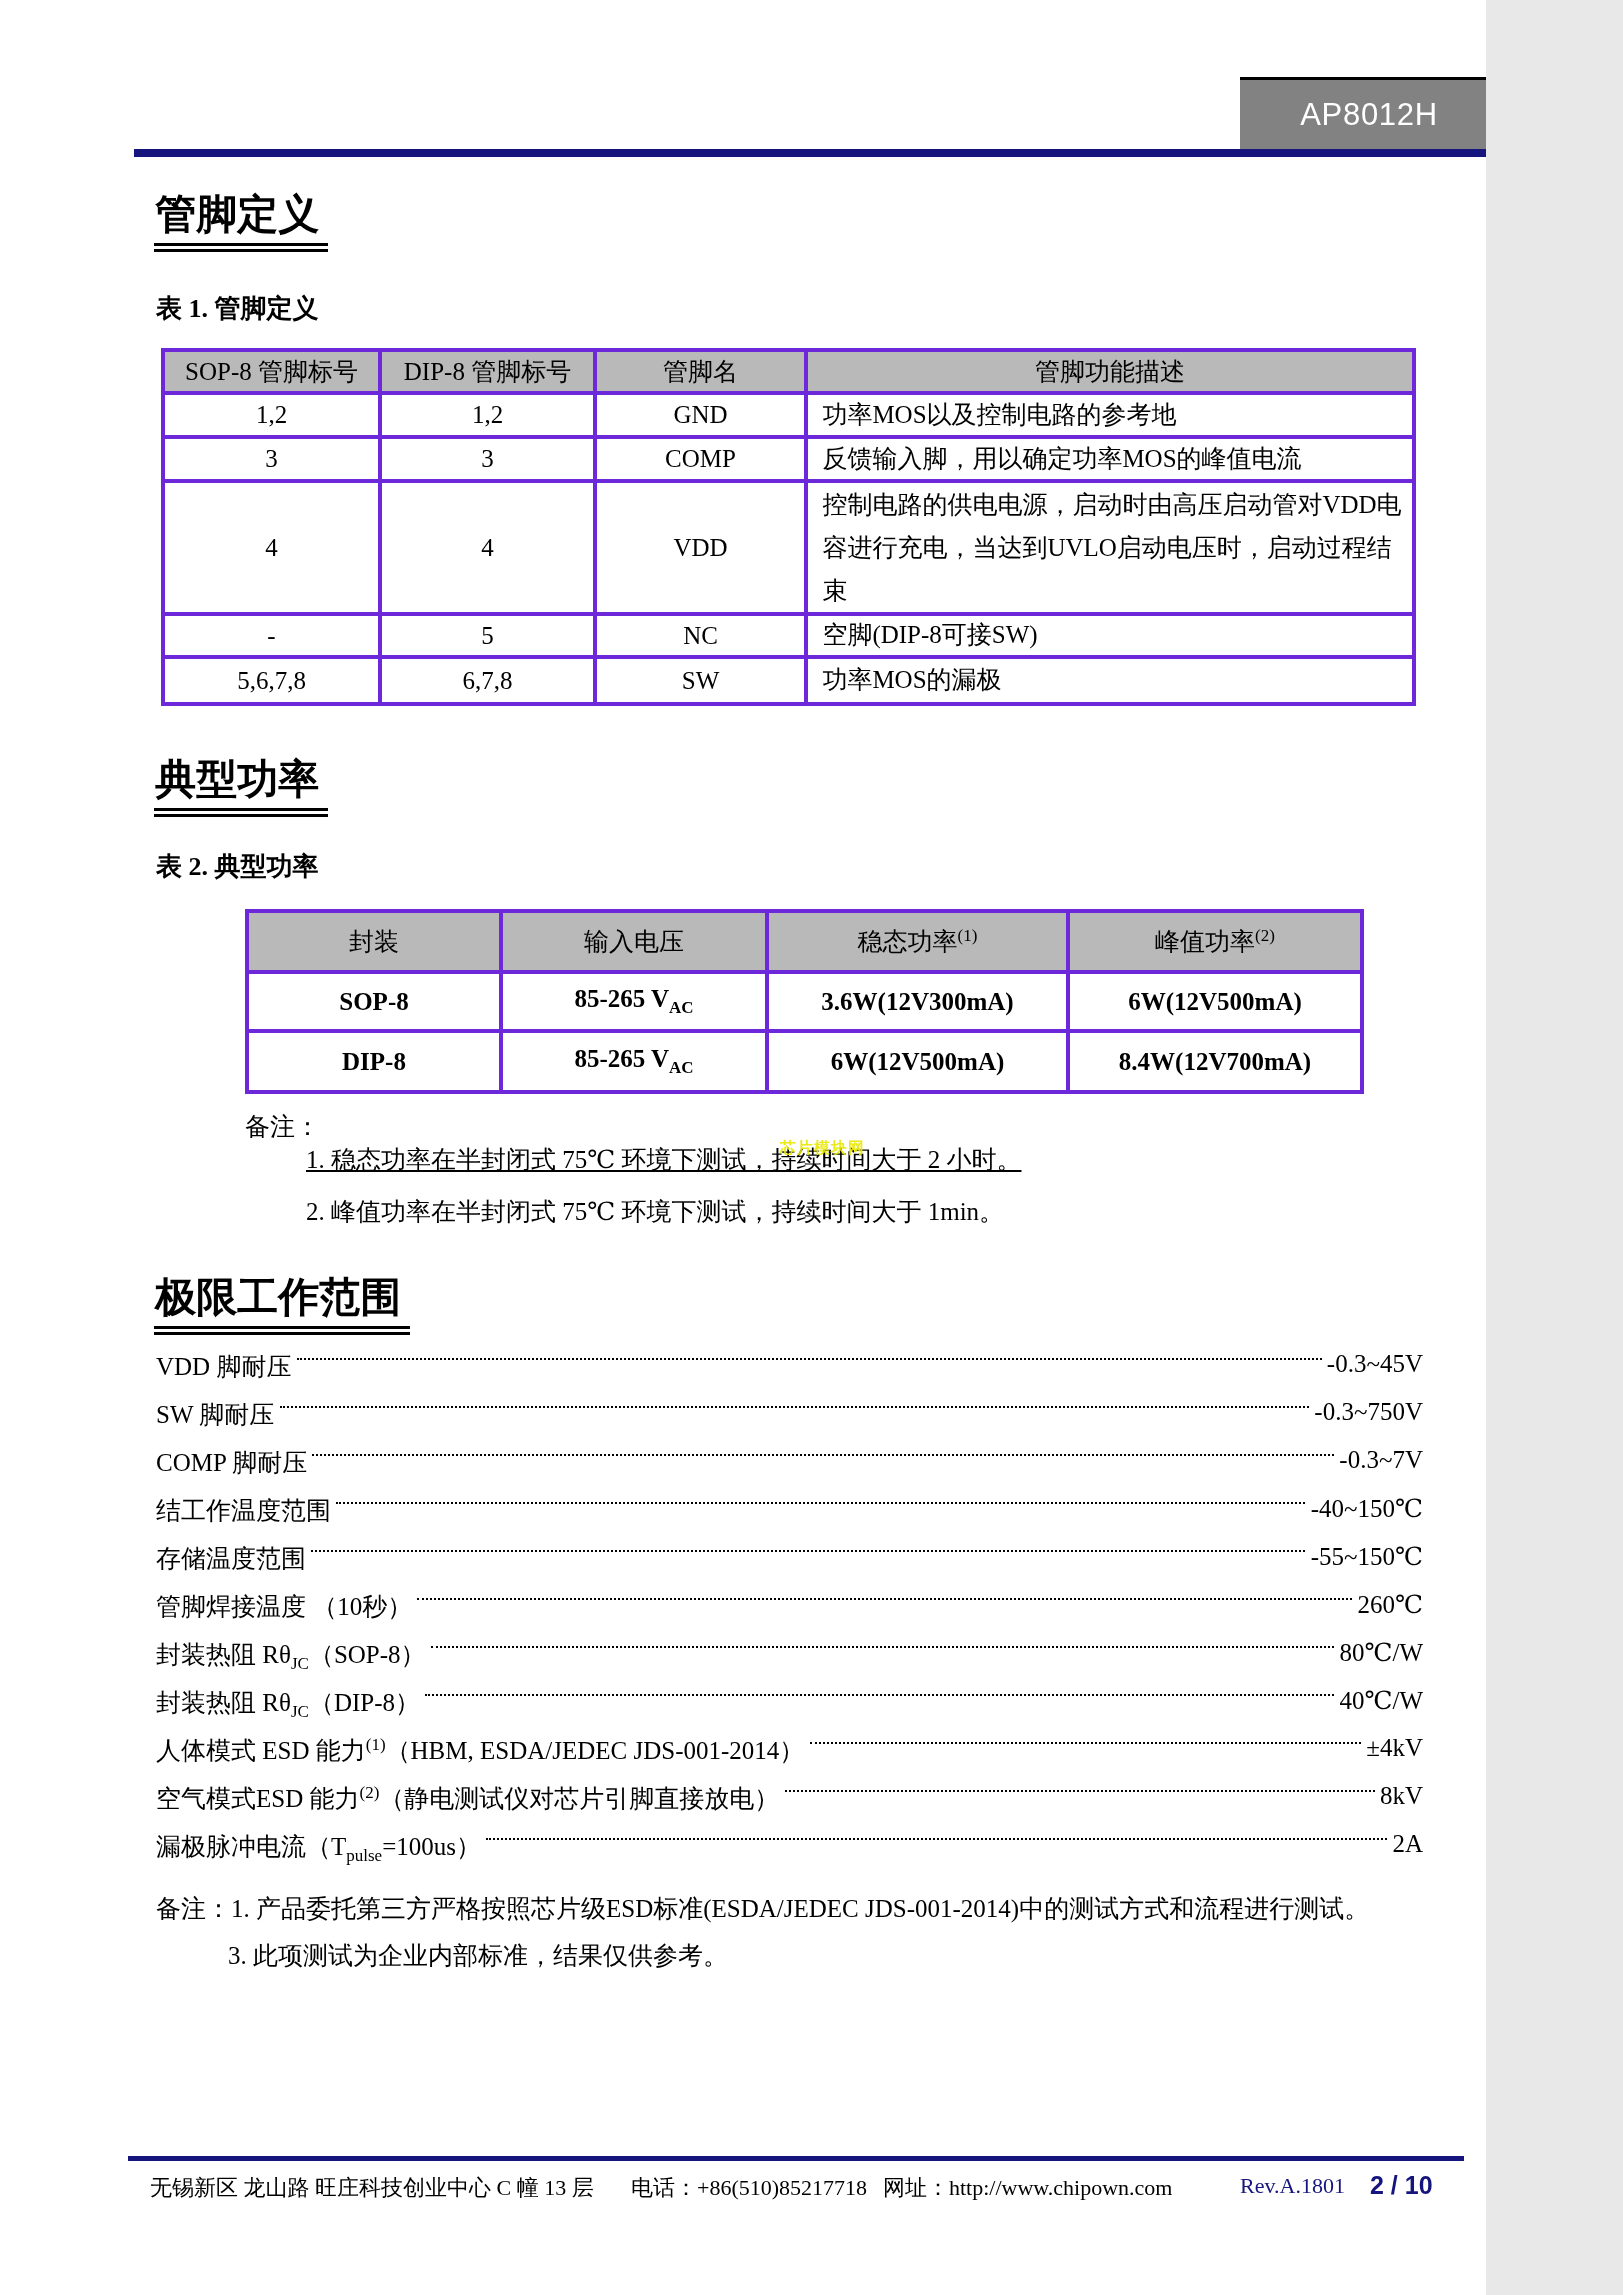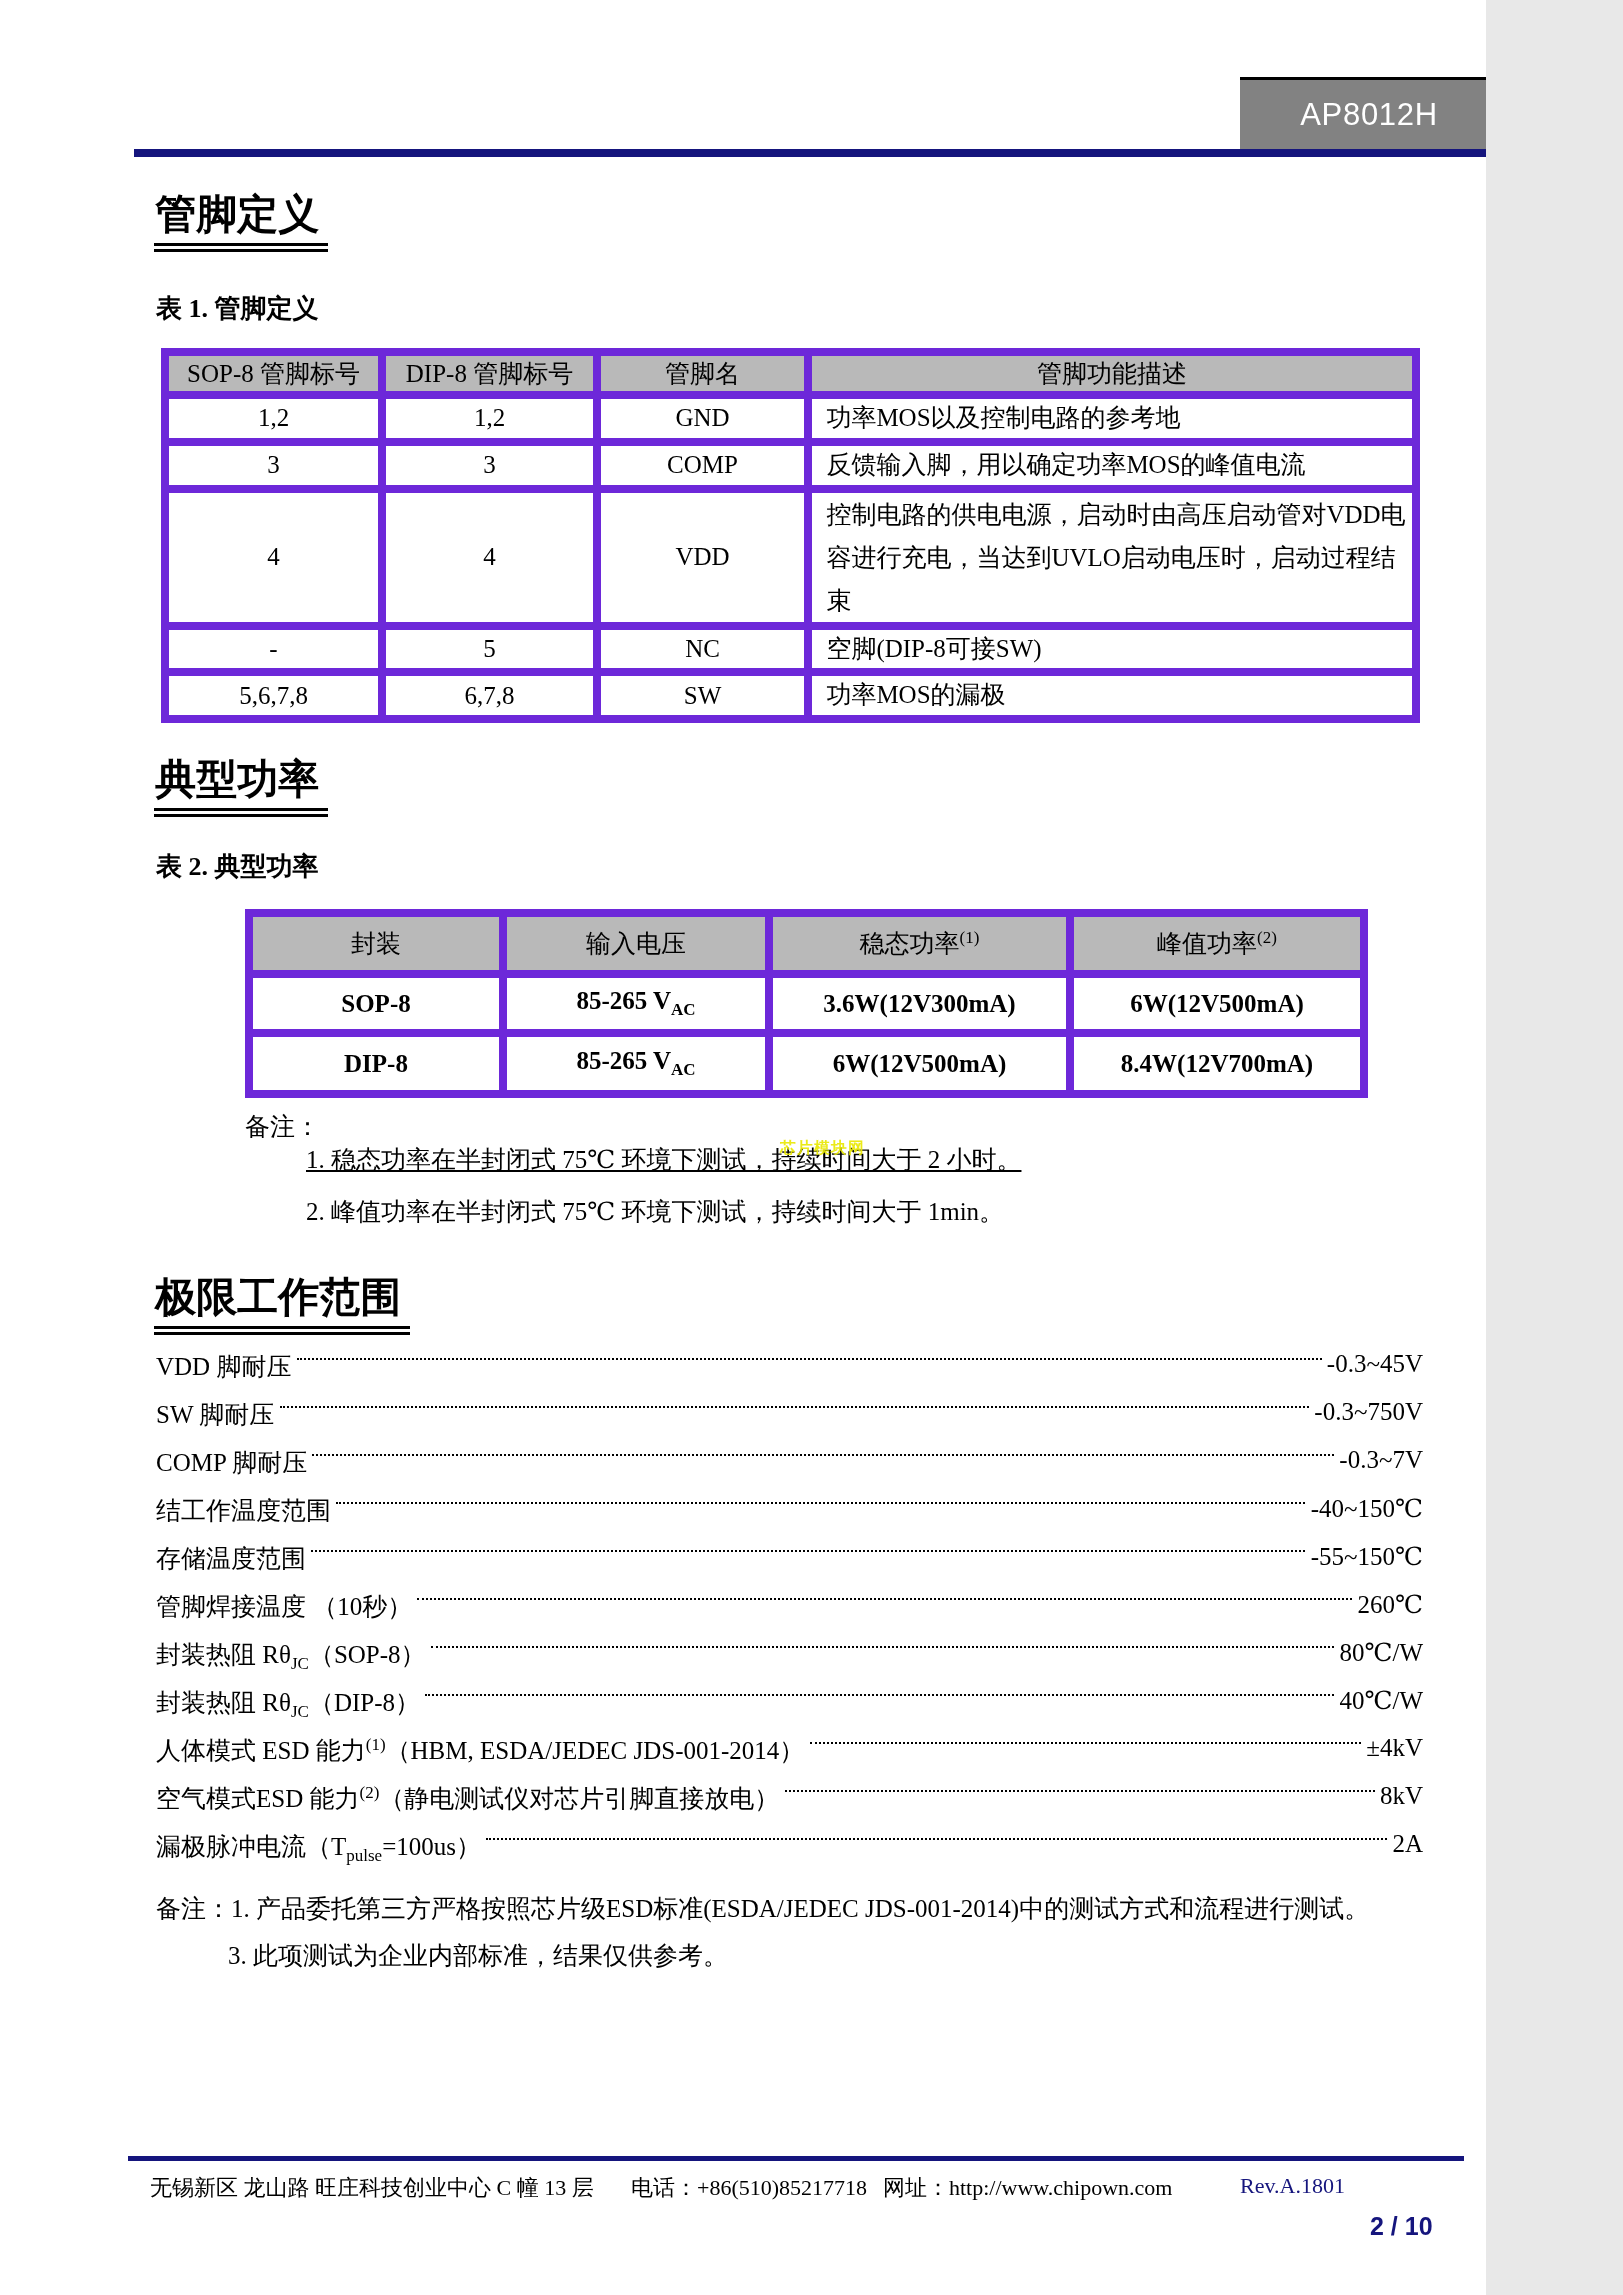--- a/index.html
+++ b/index.html
@@ -21,21 +21,21 @@
   
   .sec-title{
     position:absolute;font-size:41px;font-weight:bold;line-height:1;
     border-bottom:9.2px double #000;padding:0 9.2px 7.9px 1.3px;white-space:nowrap;
   }
   .caption{position:absolute;font-size:26px;font-weight:bold;white-space:nowrap;}
   
   table{border-collapse:collapse;table-layout:fixed;}
   .dtable{position:absolute;border:2.6px solid #000;}
   .dtable th,.dtable td{
-    border:8px solid #6d28d9;font-size:25px;text-align:center;vertical-align:middle;
+    border:4px solid #6d28d9;font-size:25px;text-align:center;vertical-align:middle;
     padding:0 5.2px;box-sizing:border-box;overflow:hidden;
   }
   .dtable th{background:#b9b9b9;font-weight:normal;}
   .dtable thead th{border-bottom:3.9px solid #000;}
   #table1{left:161px;top:348px;width:1252px;}
   #table1 td.desc{text-align:left;padding-left:14.4px;line-height:1.55;}
   #table2{left:245px;top:909px;width:1115px;}
   #table2 th{font-weight:normal;}
   #table2 td{font-weight:bold;}
   sub{font-size:17px;}
@@ -52,21 +52,21 @@
   .rating{display:flex;align-items:flex-start;height:48px;font-size:25px;}
   .rating .lead{
     flex:1;height:0;border-bottom:2.6px dotted #000;
     position:relative;top:7.9px;margin:0 5.2px;min-width:26px;
   }
   .rating .r-label,.rating .r-val{white-space:nowrap;}
   
   .footer-rule{position:absolute;left:128px;top:2156px;width:1336px;height:4.6px;background:#15157d;}
   .ft{position:absolute;top:2173px;font-size:22px;white-space:nowrap;}
   .ft-rev{color:#15157d;}
-  .ft-page{color:#15157d;font-weight:bold;font-family:"Liberation Sans","DejaVu Sans",sans-serif;font-size:25px;top:2171px;margin-top:41px;}
+  .ft-page{color:#15157d;font-weight:bold;font-family:"Liberation Sans","DejaVu Sans",sans-serif;font-size:25px;top:2171px;}
 </style>
 </head>
 <body>
 
 <div class="page">
 
   <div class="brand-box">
     <span>AP8012H</span>
   </div>
   <div class="header-rule"></div>

